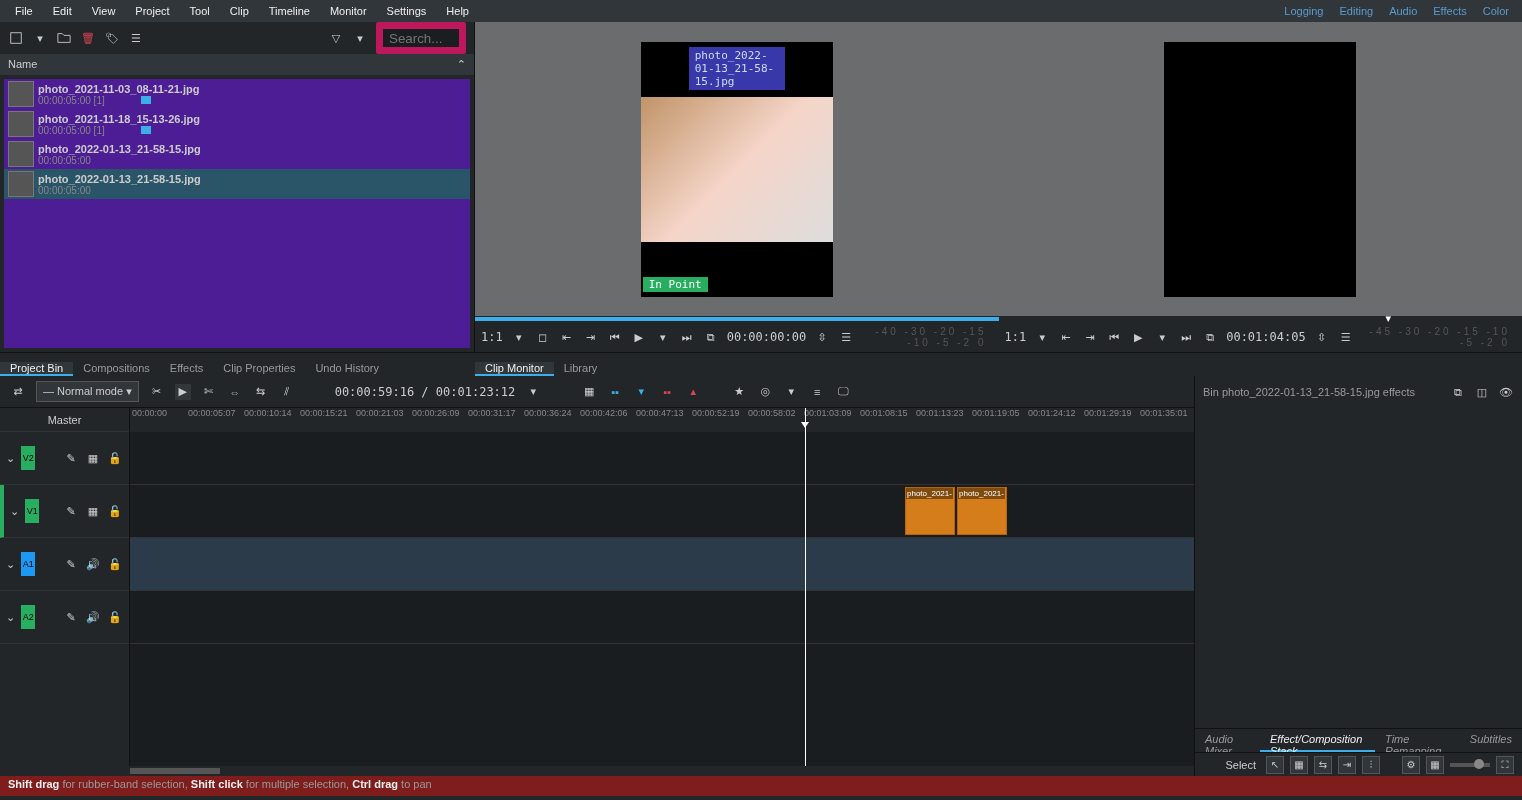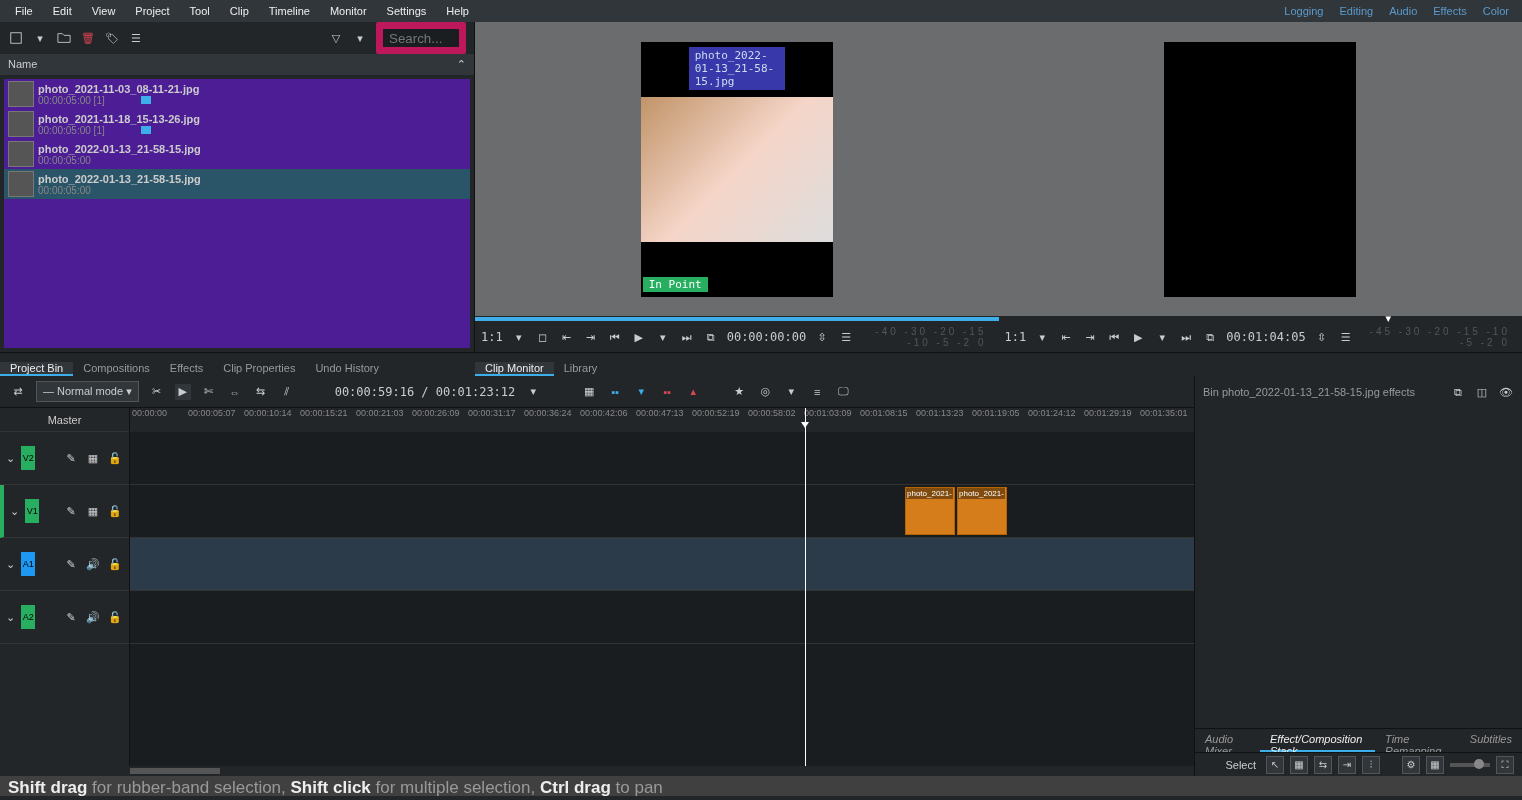--- a/index.html
+++ b/index.html
@@ -86,21 +86,21 @@
 .effects-icons { display: flex; gap: 8px; }
 
 .bottom-tabs { height: 24px; display: flex; justify-content: flex-end; border-top: 1px solid #111; font-style: italic; }
 .bot-tab { padding: 4px 10px; color: #999; cursor: pointer; }
 .bot-tab.active { border-bottom: 2px solid #3daee9; color: #eee; }
 
 .bottom-toolbar { height: 24px; background: #232629; display: flex; align-items: center; justify-content: flex-end; padding: 0 8px; gap: 6px; border-top: 1px solid #111; }
 .select-label { color: #ccc; margin-right: 4px; }
 .btb-btn { width: 18px; height: 18px; background: #31363b; border: 1px solid #555; cursor: pointer; display: flex; align-items: center; justify-content: center; font-size: 10px; }
 
-.status-bar { height: 20px; background: #404040; color: #999; padding: 2px 8px; font-size: 17px; }
+.status-bar { height: 20px; background: #7f1d1d; color: #999; padding: 2px 8px; font-size: 11px; }
 .status-bar b { color: #eee; }
 
 .timeline-scroll { height: 10px; background: #232629; position: relative; }
 .timeline-scroll-thumb { position: absolute; left: 130px; width: 90px; height: 6px; top: 2px; background: #555; }
 
 svg { width: 14px; height: 14px; fill: currentColor; }
 </style>
 </head>
 <body>
 

